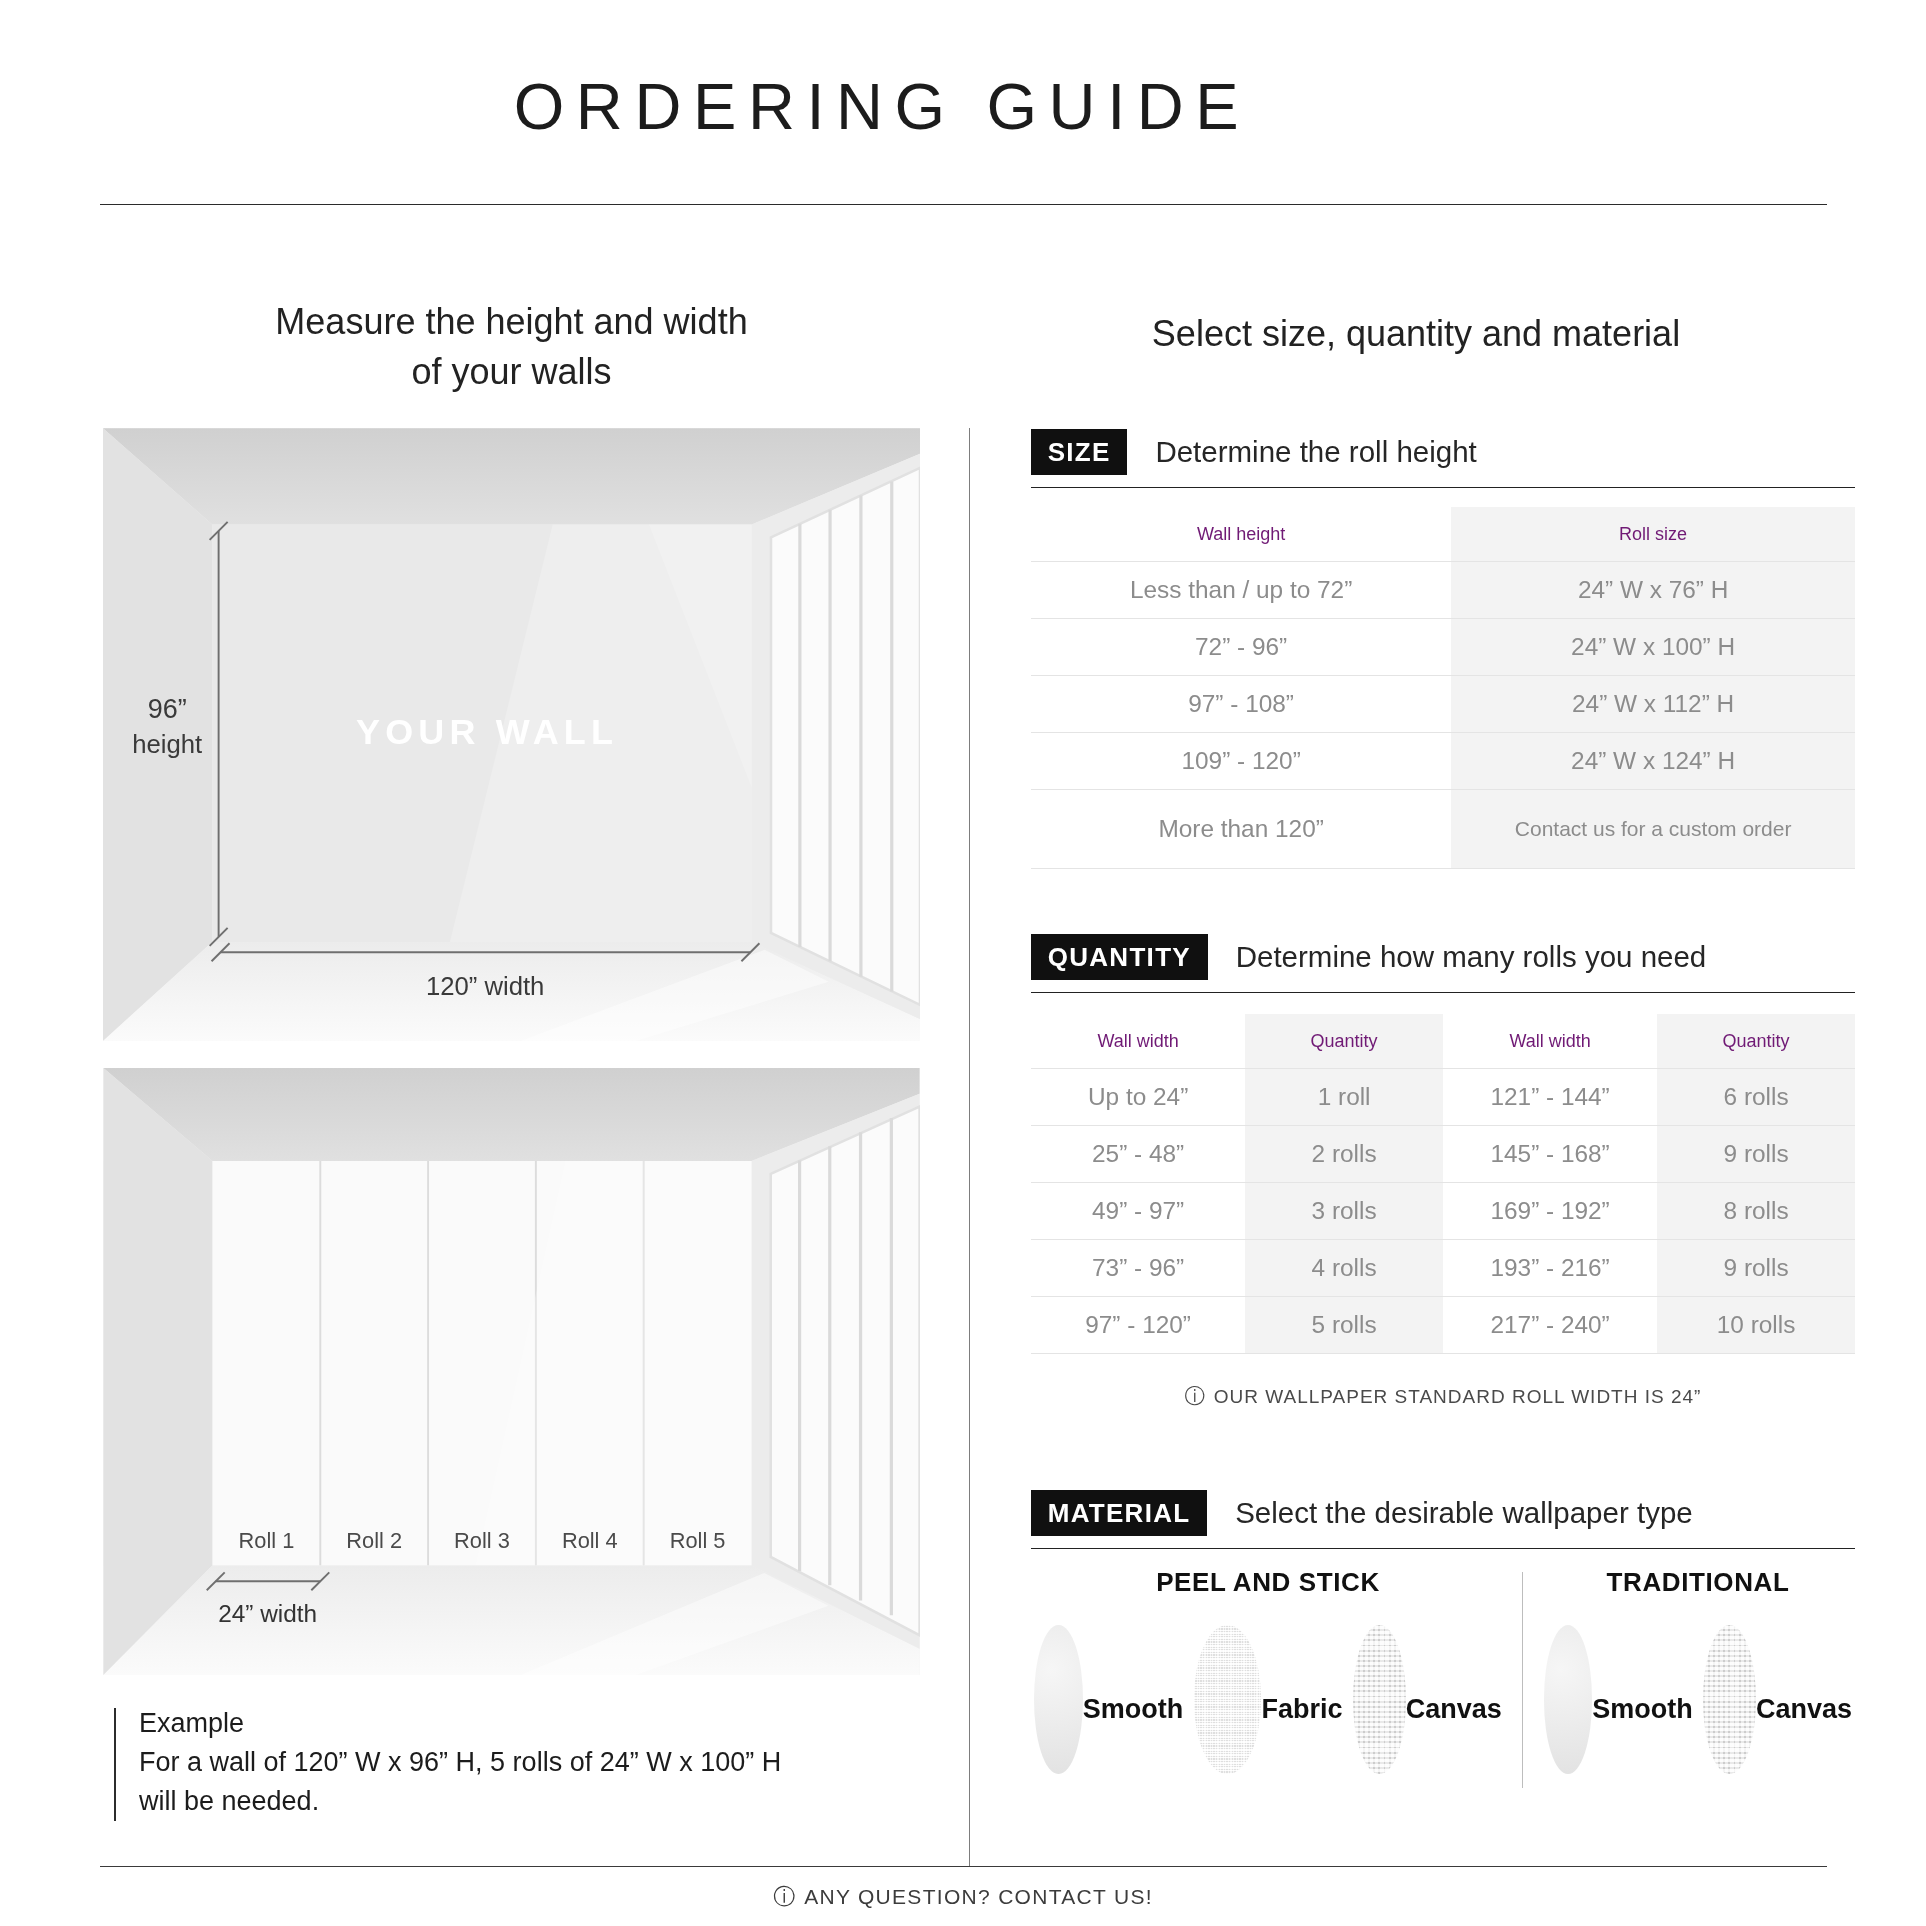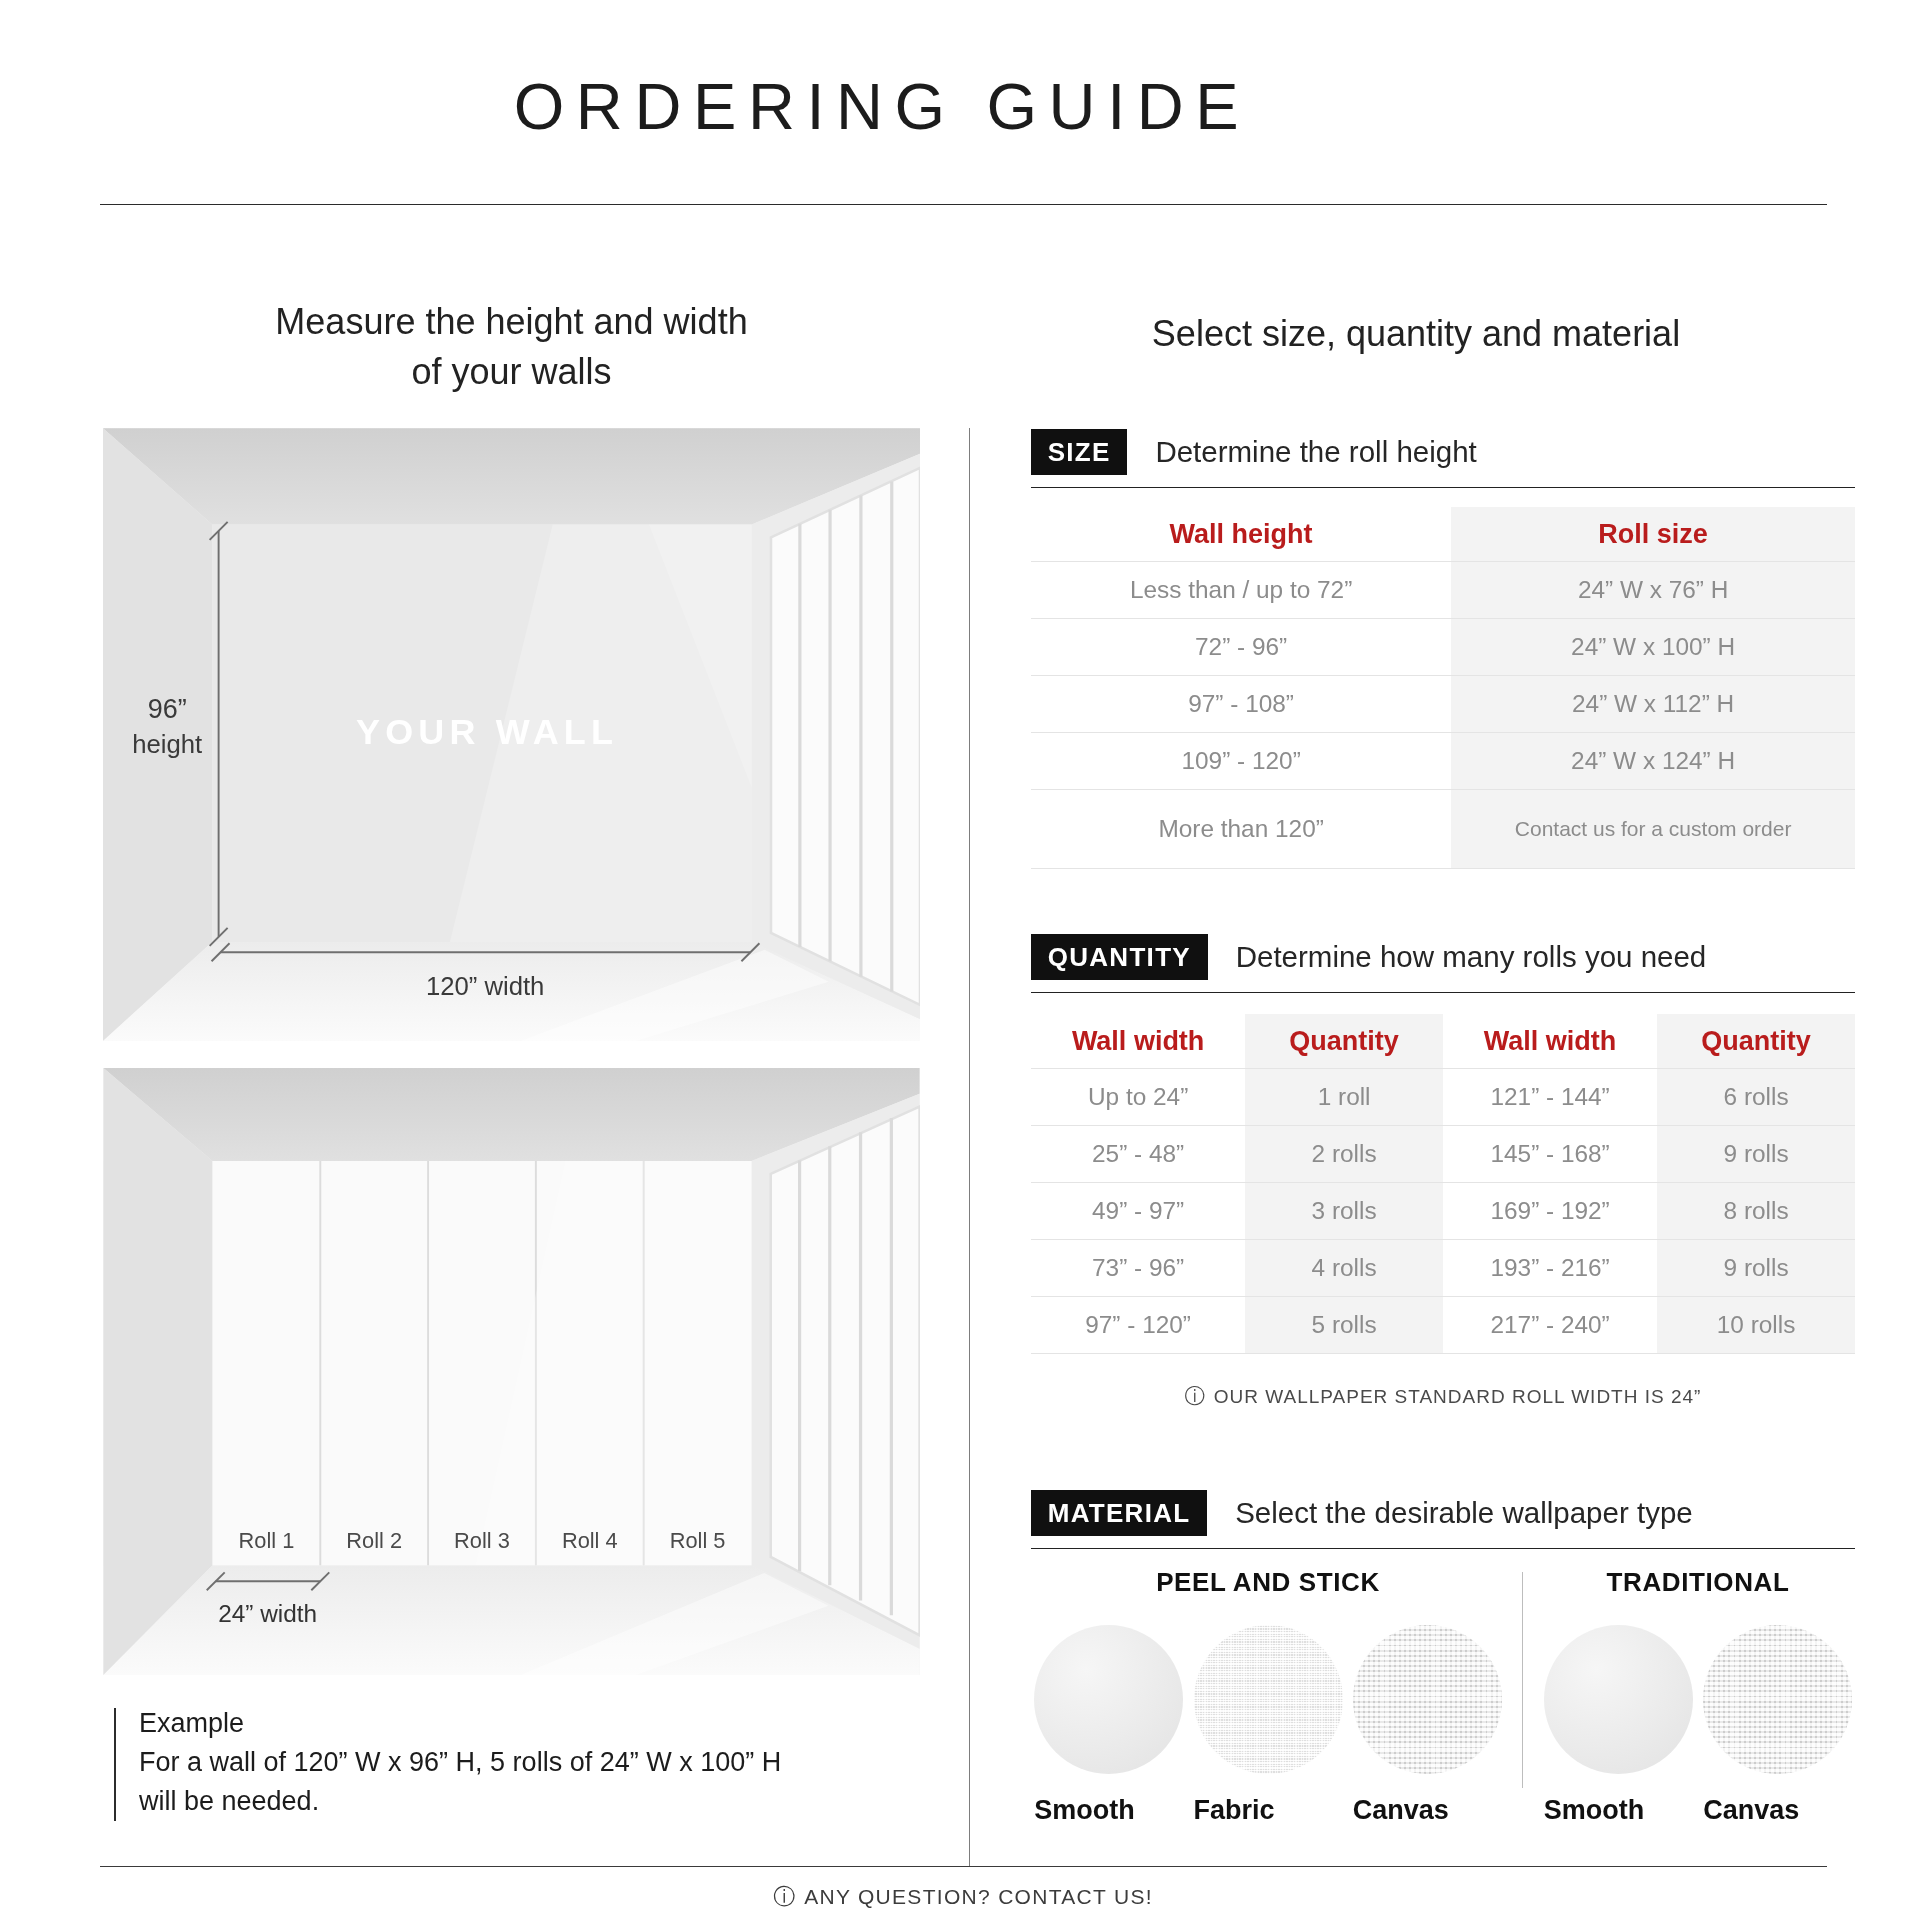--- a/index.html
+++ b/index.html
@@ -37,38 +37,38 @@
 
   .size-head { top:429px; }
   .qty-head { top:934px; }
   .mat-head { top:1490px; }
 
   .size-table { position:absolute; left:1031px; top:507px; width:824px; }
   .q-table    { position:absolute; left:1031px; top:1014px; width:824px; }
   .t-row { display:flex; border-bottom:1.3px solid #e4e4e4; }
   .t-cell { display:flex; align-items:center; justify-content:center; text-align:center;
             min-height:56px; font-size:24.4px; color:#8c8c8c; }
-  .hdr { font-size:27px; font-weight:700; color:#b91c1c; min-height:54px; }
+  .hdr { font-size:18px; font-weight:400; color:#701a75; min-height:54px; }
   .shaded { background:#f3f3f3; }
   .size-c1 { width:51%; } .size-c2 { width:49%; }
   .q-c { width:26%; } .q-q { width:24%; }
   .tall { min-height:78px; }
   .small-cell { font-size:21px; line-height:1.35; max-width:100%; padding:0 58px; }
 
   .roll-note { position:absolute; left:1031px; top:1382px; width:824px; text-align:center;
                font-size:19px; letter-spacing:1px; color:#4a4a4a; }
   .roll-note .info-glyph { font-size:20.5px; margin-right:7.7px; color:#4a4a4a; }
 
   .mat-group { position:absolute; top:1567px; }
   .mat-group-1 { left:1029px; width:478px; }
   .mat-group-2 { left:1540px; width:316px; }
   .group-title { text-align:center; font-size:26px; font-weight:700; letter-spacing:0.6px;
                  color:#111; margin-bottom:27px; }
   .swatch-row { display:flex; gap:10.3px; justify-content:center; }
-  .sw-item { width:149px; display:flex; flex-direction:column; }
+  .sw-item { width:149px; display:flex; flex-direction:row; align-items:center; }
   .swatch { width:149px; height:149px; border-radius:50%; }
   .swatch-smooth { background:radial-gradient(circle at 35% 30%, #f6f6f6, #e9e9e9 65%, #e2e2e2); }
   .swatch-fabric { background-color:#efefef;
       background-image:
         repeating-linear-gradient(0deg, rgba(255,255,255,.85) 0 1.3px, rgba(0,0,0,.035) 1.3px 2.6px),
         repeating-linear-gradient(90deg, rgba(255,255,255,.85) 0 1.3px, rgba(0,0,0,.035) 1.3px 2.6px); }
   .swatch-canvas { background-color:#e7e7e7;
       background-image:
         repeating-linear-gradient(0deg, rgba(0,0,0,.06) 0 1.9px, rgba(255,255,255,.7) 1.9px 5.1px),
         repeating-linear-gradient(90deg, rgba(0,0,0,.06) 0 1.9px, rgba(255,255,255,.7) 1.9px 5.1px); }

